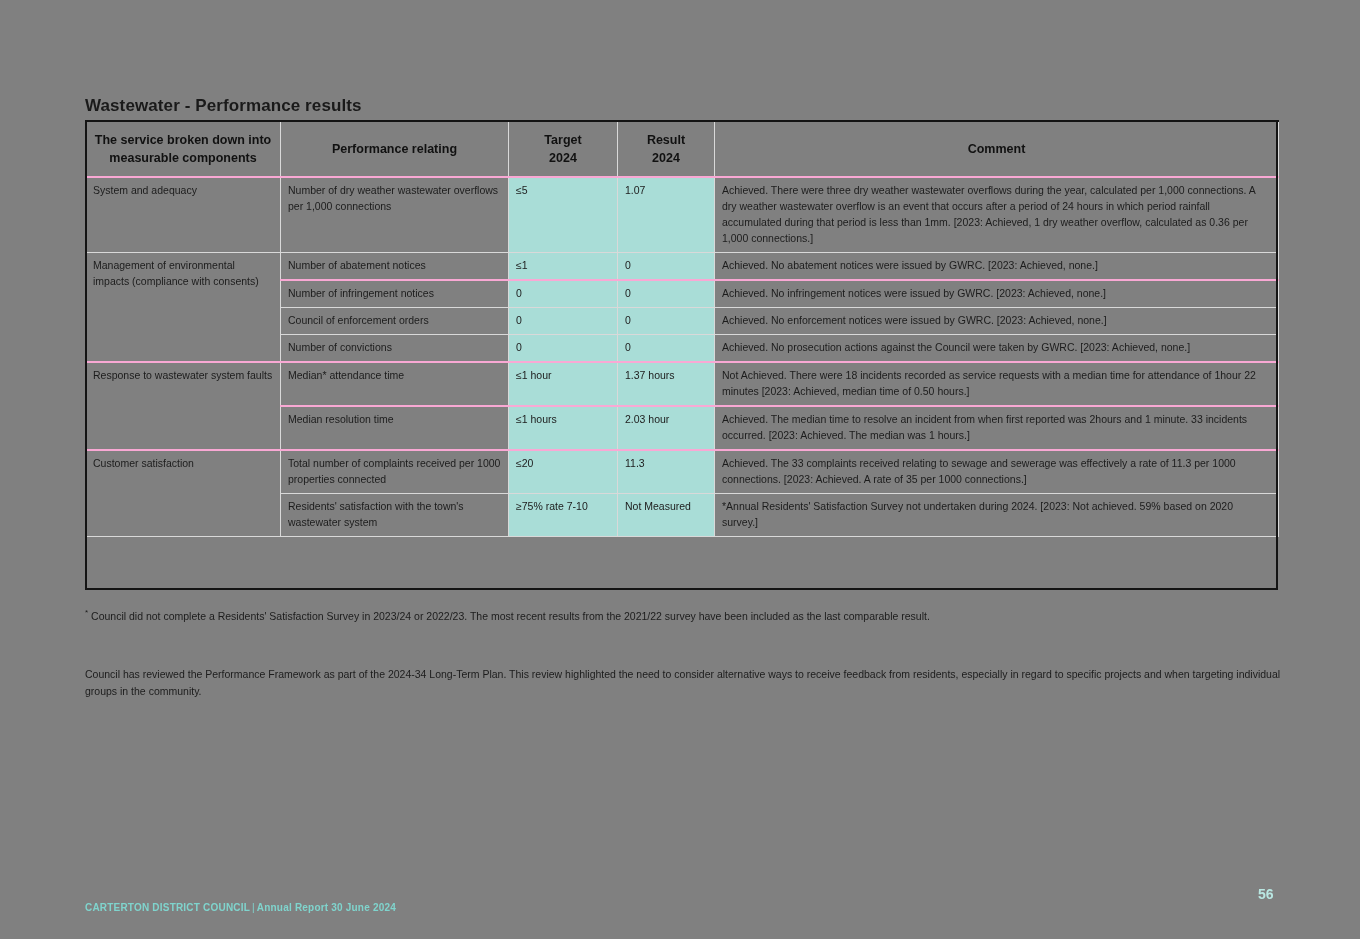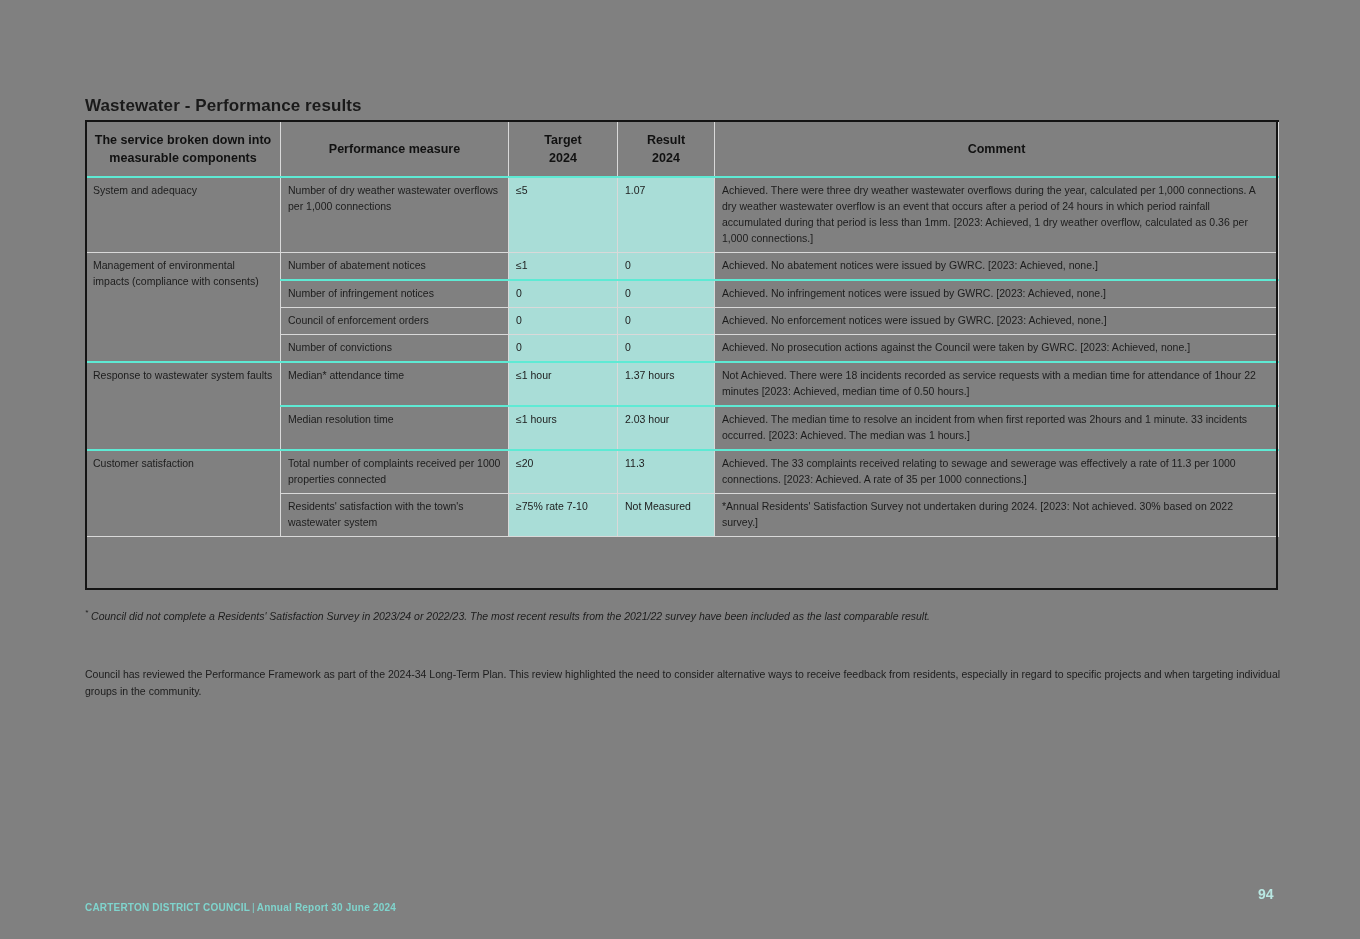--- a/index.html
+++ b/index.html
@@ -65,41 +65,41 @@
   .col-e { width: 564px; }
 
   td.num {
     text-align: center;
     vertical-align: middle;
     background: #a9ddd7 !important;
     font-size: 11px;
     color: #1c1c1c;
   }
   td.cat { vertical-align: top; }
-  tr.thick-top > td, tr.thick-top > th { border-top: 2px solid #5eead4; }
+  tr.thick-top > td, tr.thick-top > th { border-top: 2px solid #f9a8d4; }
   table.perf { border-top: 2px solid #141414; }
   .outer-border {
     position: absolute;
     left: 85px;
     top: 120px;
     width: 1193px;
     height: 470px;
     border: 2px solid #141414;
     pointer-events: none;
     box-sizing: border-box;
   }
   .notes {
     position: absolute;
     left: 85px;
     width: 1200px;
     font-size: 10.5px;
     line-height: 1.62;
     color: #1c1c1c;
   }
-  .note-1 { top: 607px; font-style: italic; }
+  .note-1 { top: 607px; }
   .note-2 { top: 646px; margin-top: 20px; }
   sup.marker { font-size: 8px; vertical-align: super; }
   .footer-left {
     position: absolute;
     left: 85px;
     top: 902px;
     font-size: 10px;
     font-weight: bold;
     letter-spacing: 0.2px;
     color: #7fd4cd;
@@ -126,21 +126,21 @@
     <colgroup>
       <col class="col-a">
         <col class="col-b">
         <col class="col-c">
         <col class="col-d">
         <col class="col-e">
     </colgroup>
     <thead>
       <tr>
         <th>The service broken down into measurable components</th>
-        <th>Performance measure</th>
+        <th>Performance relating</th>
         <th>
           <div>Target</div>
           <div>2024</div>
         </th>
         <th>
           <div>Result</div>
           <div>2024</div>
         </th>
         <th>Comment</th>
       </tr>
@@ -204,31 +204,31 @@
         <td>Total number of complaints received per 1000 properties connected</td>
         <td class="num">≤20</td>
         <td class="num">11.3</td>
         <td>Achieved. The 33 complaints received relating to sewage and sewerage was effectively a rate of 11.3 per 1000 connections. [2023: Achieved. A rate of 35 per 1000 connections.]</td>
       </tr>
 
       <tr>
         <td>Residents' satisfaction with the town's wastewater system</td>
         <td class="num">≥75% rate 7-10</td>
         <td class="num">Not Measured</td>
-        <td>*Annual Residents' Satisfaction Survey not undertaken during 2024. [2023: Not achieved. 30% based on 2022 survey.]</td>
+        <td>*Annual Residents' Satisfaction Survey not undertaken during 2024. [2023: Not achieved. 59% based on 2020 survey.]</td>
       </tr>
 
     </tbody>
   </table>
 
   <div class="outer-border"></div>
 
   <div class="notes note-1"><sup class="marker">*</sup><span> Council did not complete a Residents' Satisfaction Survey in 2023/24 or 2022/23. The most recent results from the 2021/22 survey have been included as the last comparable result.</span></div>
 
   <div class="notes note-2">Council has reviewed the Performance Framework as part of the 2024-34 Long-Term Plan. This review highlighted the need to consider alternative ways to receive feedback from residents, especially in regard to specific projects and when targeting individual groups in the community.</div>
 
   <div class="footer-left">
     <span>CARTERTON DISTRICT COUNCIL</span><span class="sep">|</span><span class="rep">Annual Report 30 June 2024</span>
   </div>
 
-  <div class="page-num">94</div>
+  <div class="page-num">56</div>
 
 </div>
 
 </body></html>

